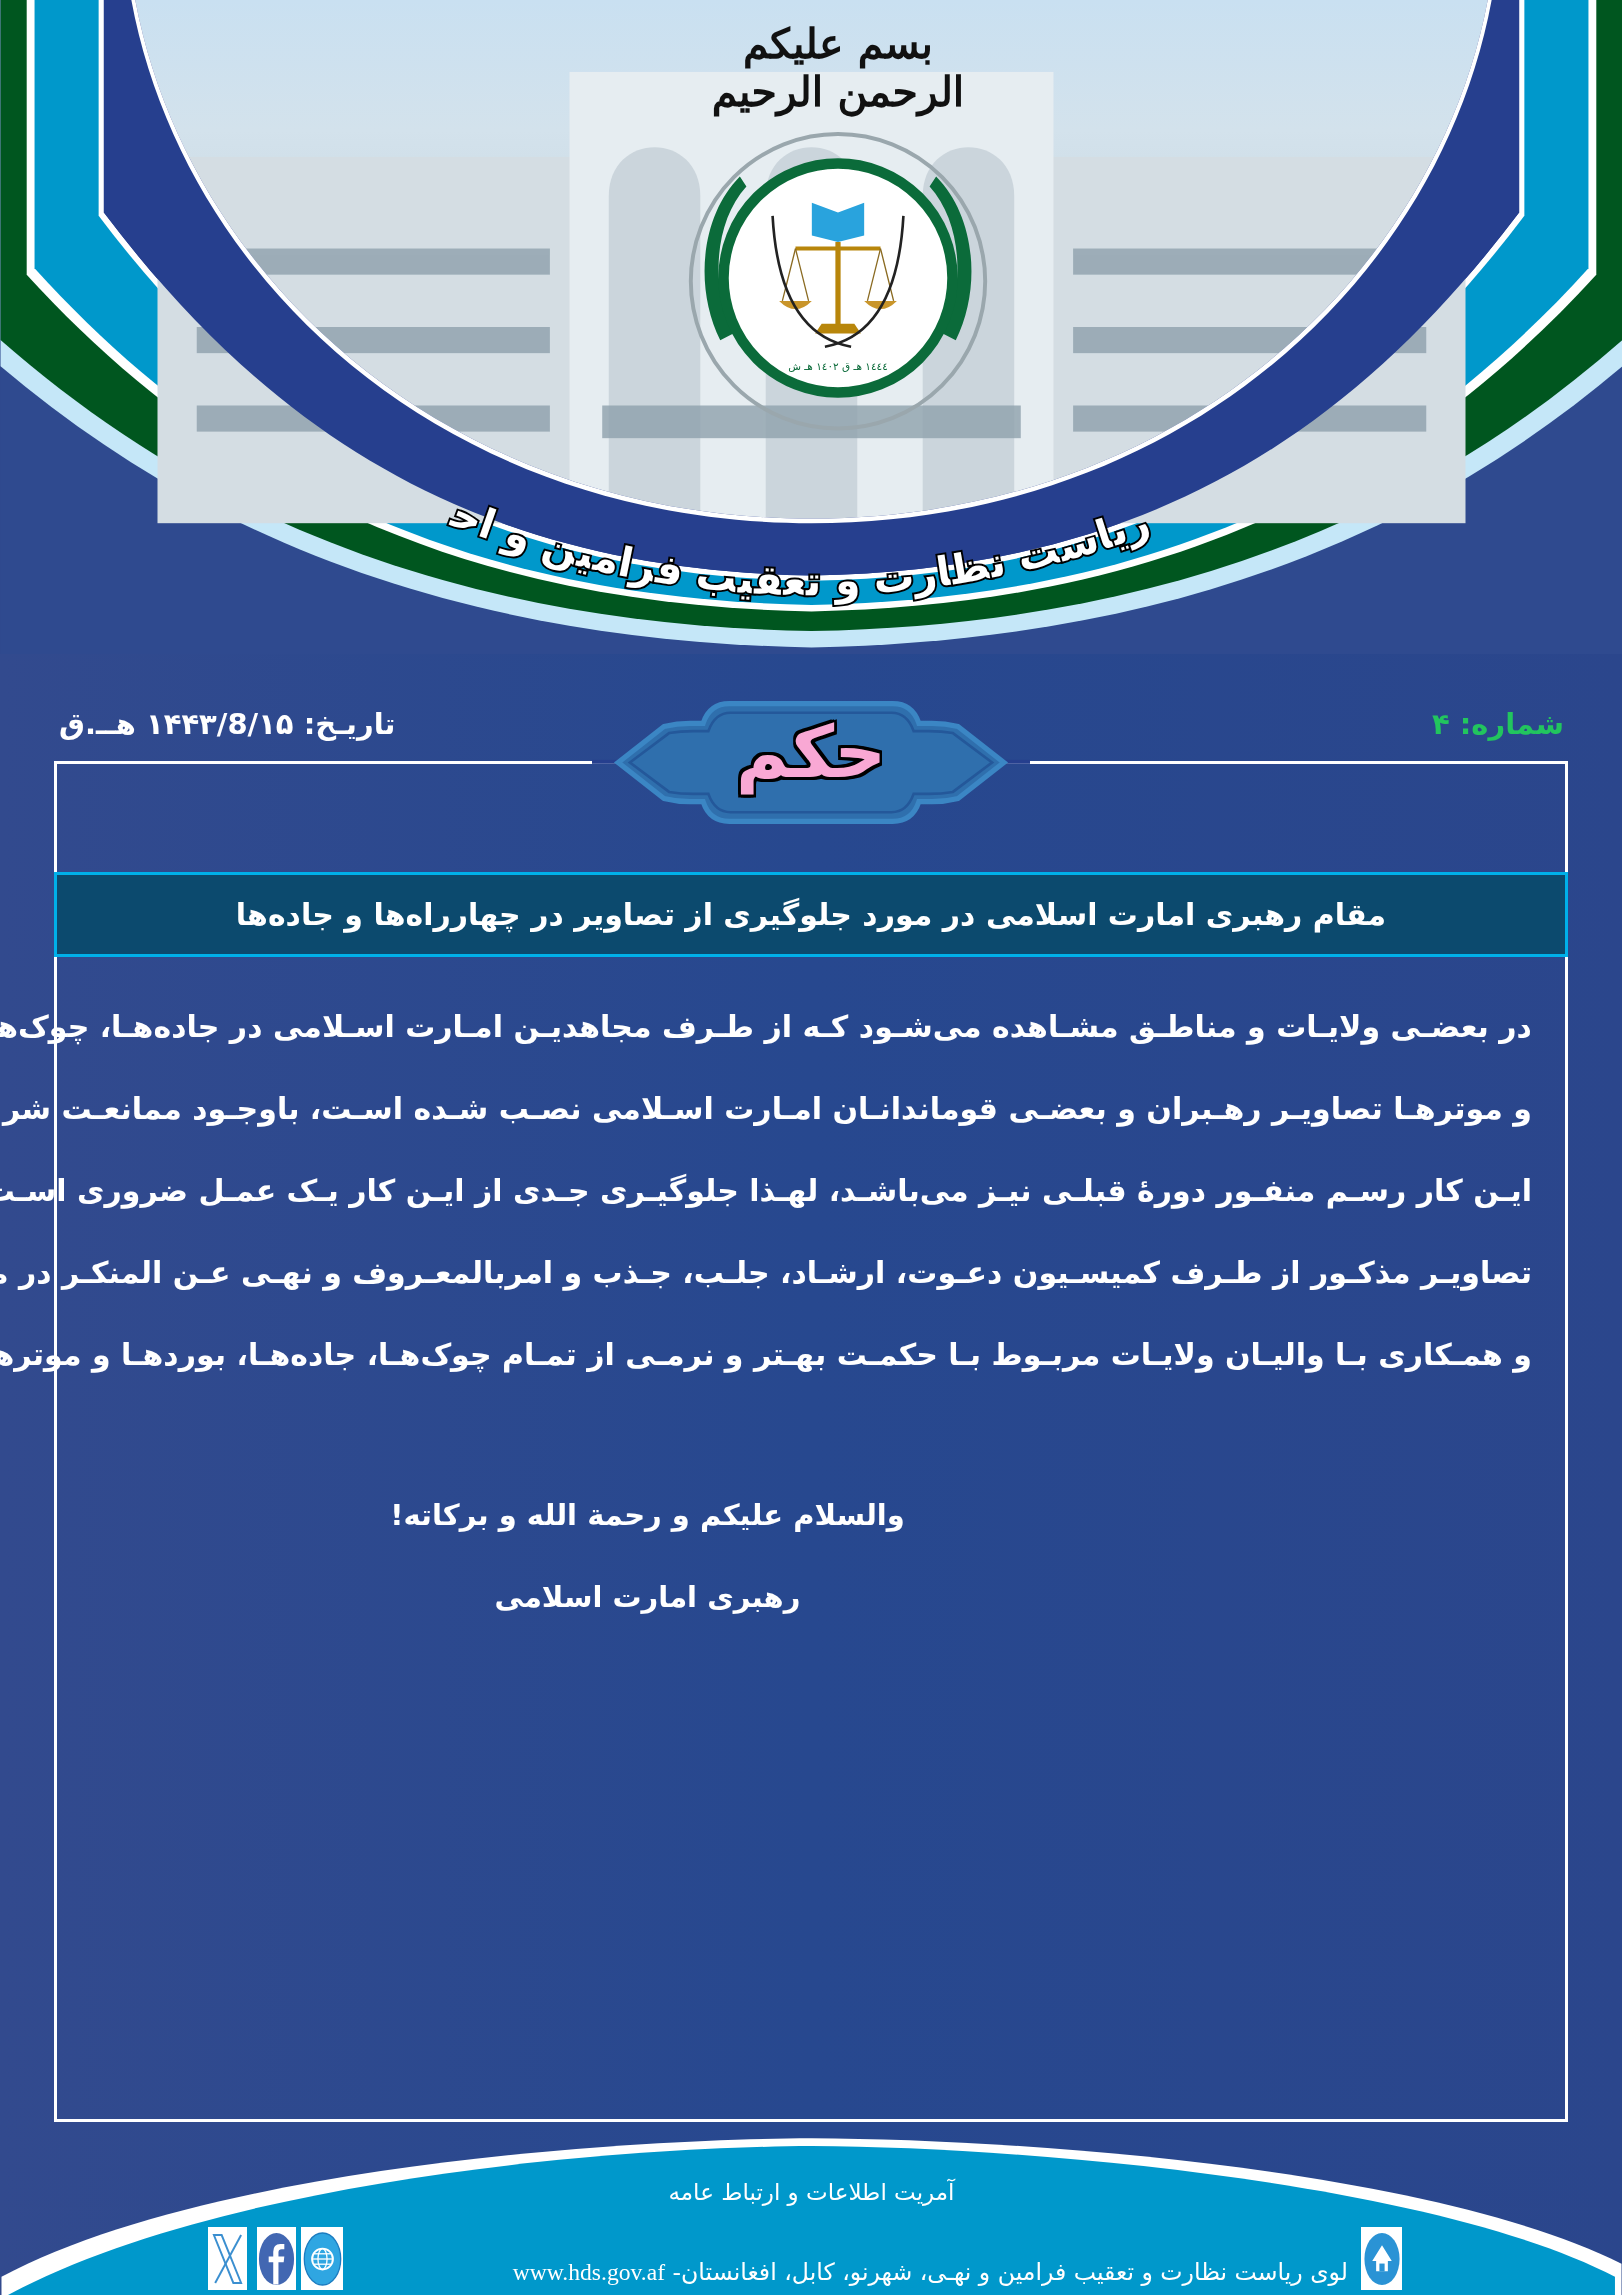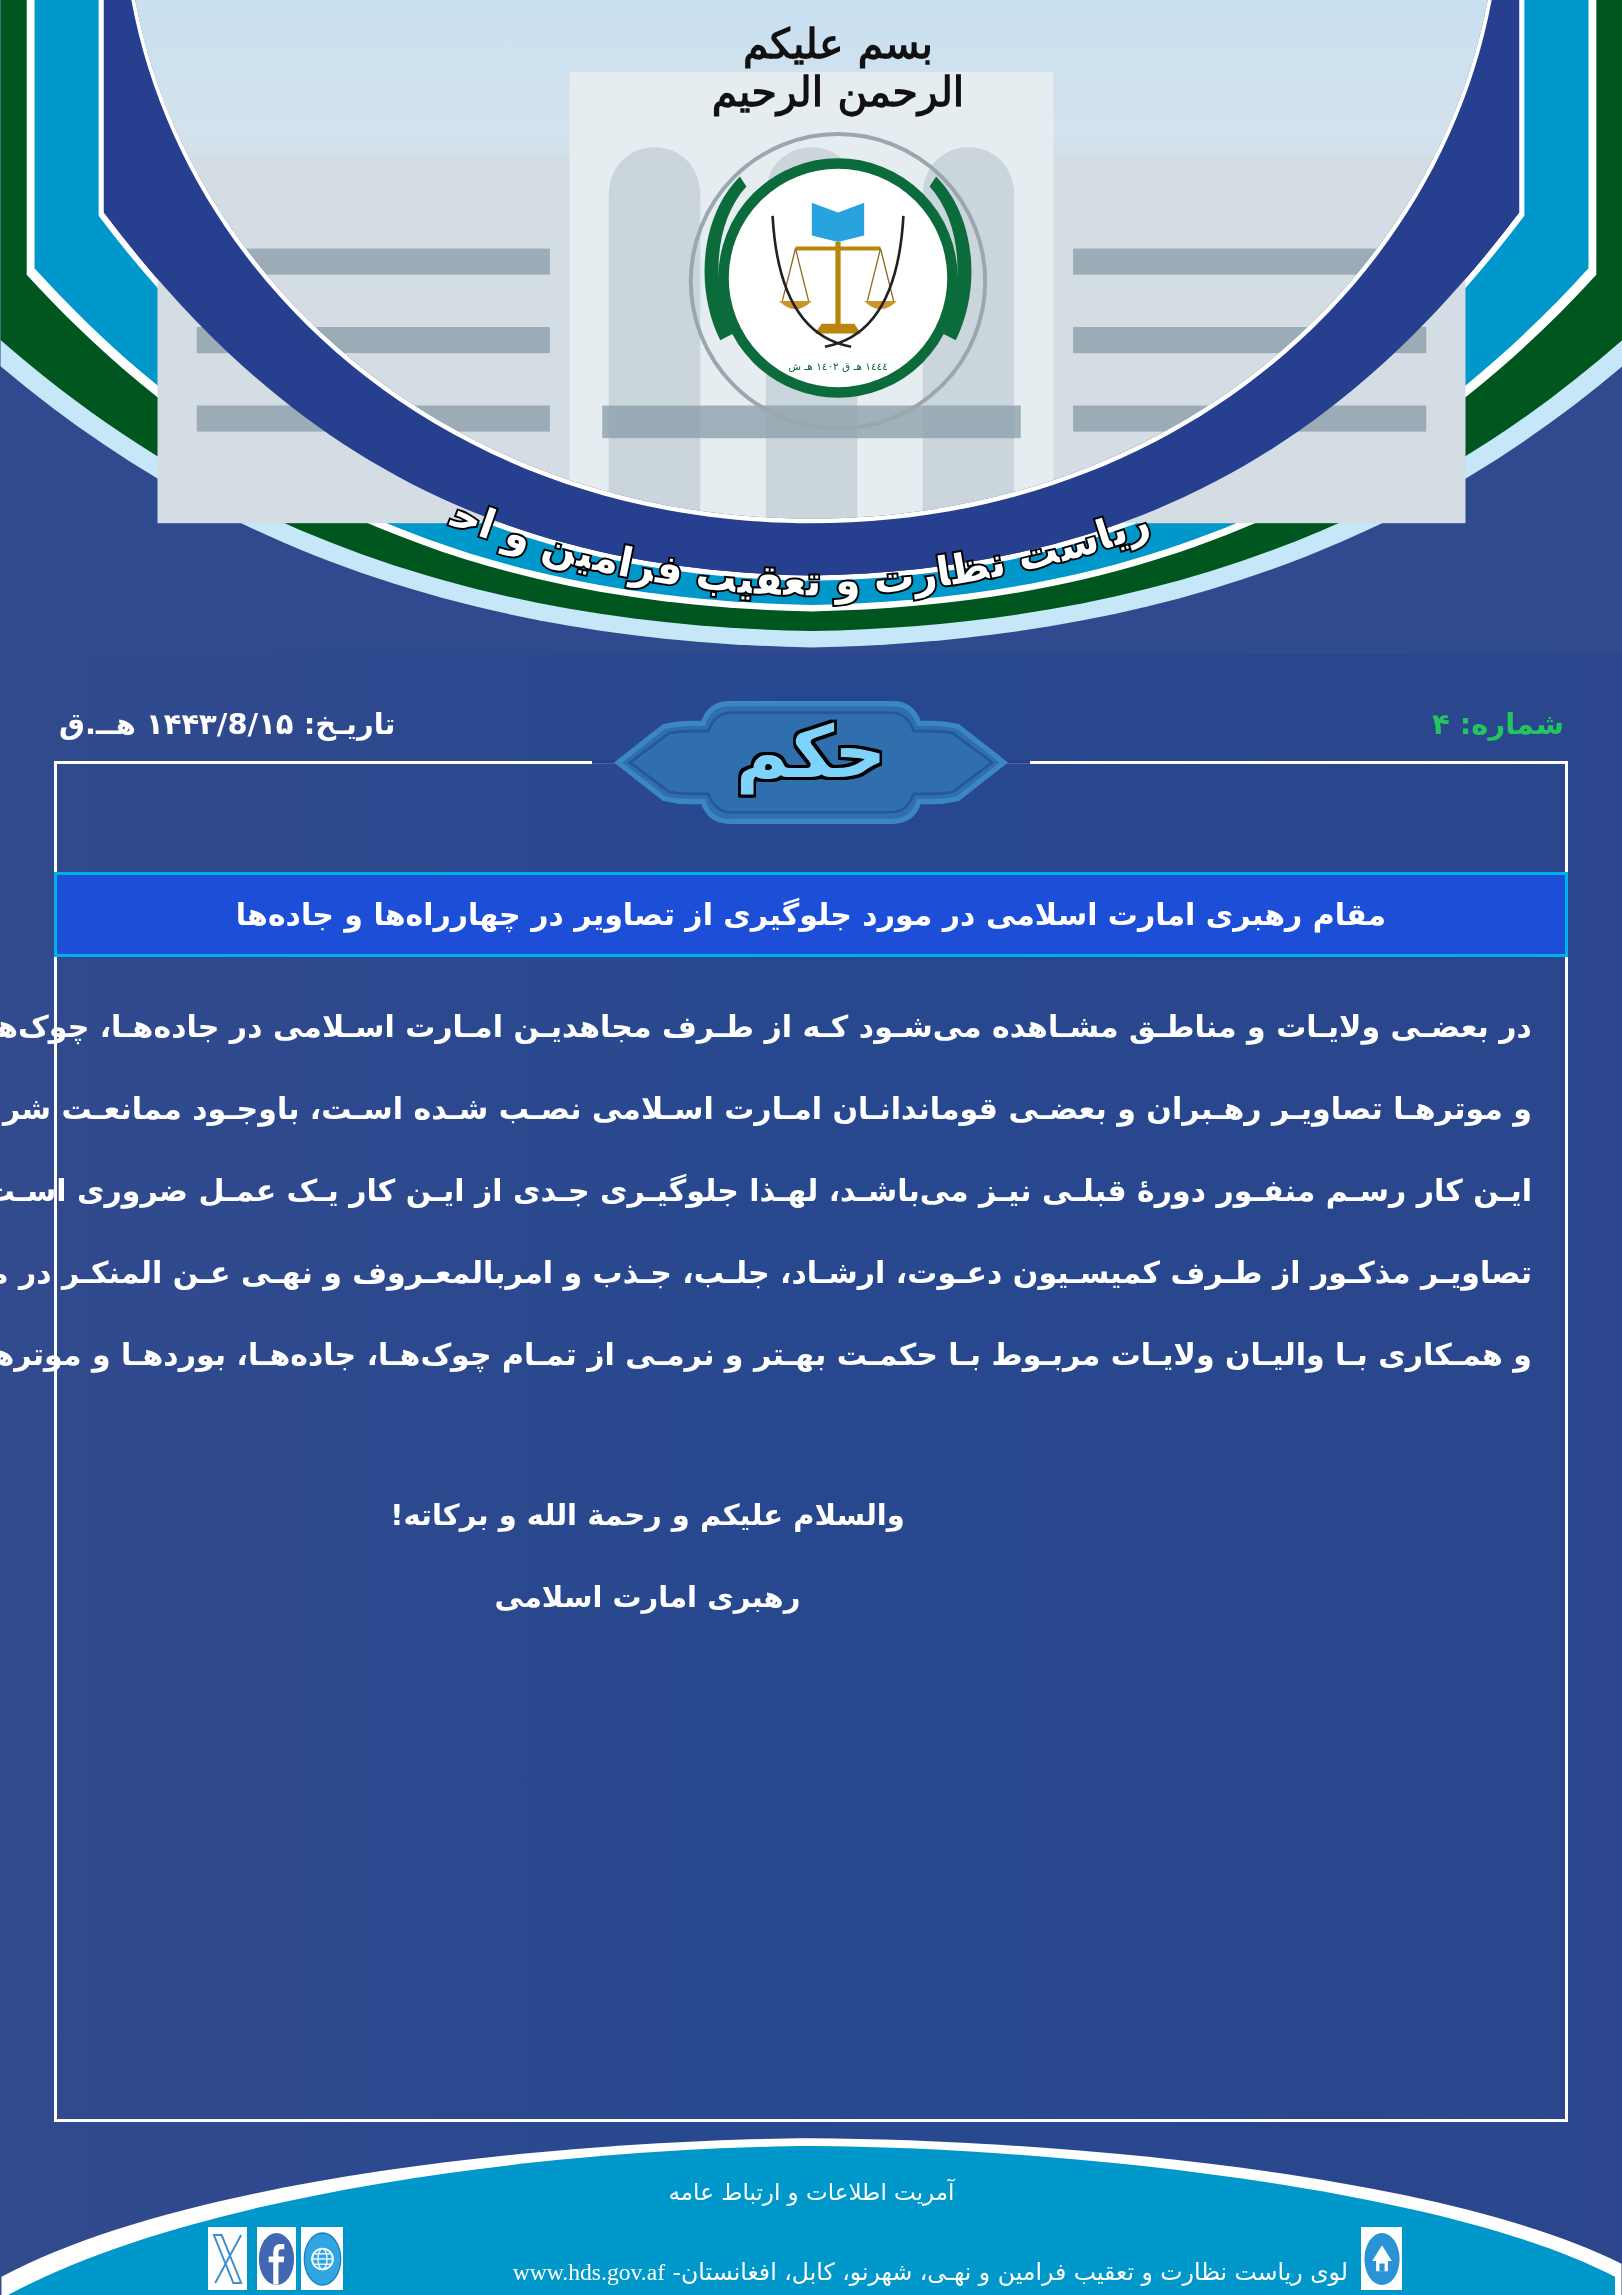--- a/index.html
+++ b/index.html
@@ -14,26 +14,26 @@
   .emblem { position:absolute; left:681px; top:124px; width:314px; height:308px; }
   .org-title { position:absolute; left:419px; top:497px; width:785px; height:144px; }
 
   
   .meta-number { position:absolute; right:59px; top:707px; color:#22c55e; font-size:29px; direction:rtl; font-weight:bold; }
   .meta-date { position:absolute; left:59px; top:707px; color:#fff; font-size:29px; direction:rtl; font-weight:bold; }
 
   
   .frame { position:absolute; left:54px; top:761px; width:1514px; height:1361px; border:3.3px solid #ffffff; box-sizing:border-box; }
   .title-badge { position:absolute; left:592px; top:697px; width:438px; height:131px; }
-  .title-badge-text { position:absolute; left:592px; top:710px; width:438px; text-align:center; color:#7dd3fc;
+  .title-badge-text { position:absolute; left:592px; top:710px; width:438px; text-align:center; color:#f9a8d4;
                       font-size:72px; font-weight:bold; direction:rtl;
                       text-shadow: -2.6px -2.6px 0 #000, 2.6px -2.6px 0 #000, -2.6px 2.6px 0 #000, 2.6px 2.6px 0 #000, 0 2.6px 0 #000, 0 -2.6px 0 #000, 2.6px 0 0 #000, -2.6px 0 0 #000; }
 
   .subject { position:absolute; left:54px; top:872px; width:1514px; height:85px; box-sizing:border-box;
-             border:3.3px solid #00b0ea; background:#1d4ed8; display:flex; align-items:center; justify-content:center; }
+             border:3.3px solid #00b0ea; background:#0c4a6e; display:flex; align-items:center; justify-content:center; }
   .subject span { color:#fff; font-size:30px; font-weight:bold; direction:rtl; }
 
   .body-text { position:absolute; left:92px; top:1001px; width:1440px; direction:rtl; text-align:justify;
                color:#fff; font-size:30px; font-weight:bold; }
   .body-line { height:82px; line-height:52px; text-align-last:justify; white-space:nowrap; }
   .body-line.last { text-align-last:right; }
   .closing { position:absolute; left:0; width:1623px; text-align:center; color:#fff; font-size:29px; font-weight:bold; direction:rtl; }
   .closing.c1 { top:1498px; left:-164px; }
   .closing.c2 { top:1580px; left:-164px; }
 

